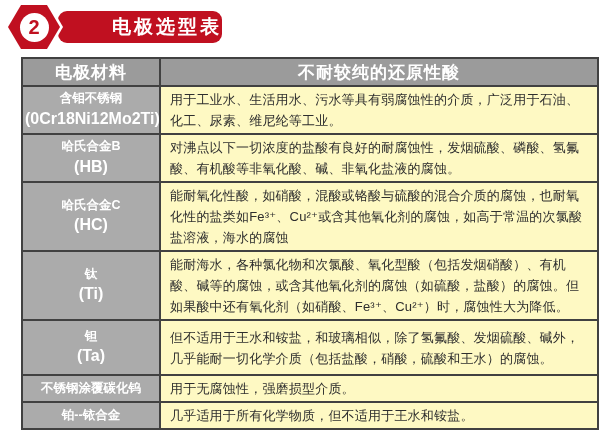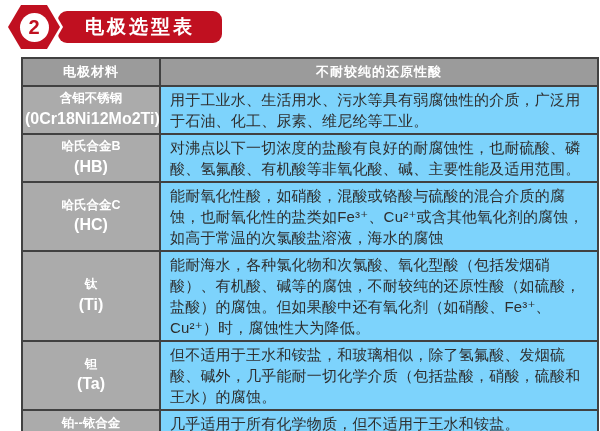--- a/index.html
+++ b/index.html
@@ -11,44 +11,44 @@
   }
   *{box-sizing:border-box;margin:0;padding:0;}
   html,body{width:600px;height:431px;background:#fff;
     font-family:"Liberation Sans","DejaVu Sans",sans-serif;}
   body{position:relative;overflow:hidden;}
 
   
   .hdr{position:absolute;left:0;top:0;width:600px;height:56px;}
   .ribbon{position:absolute;left:58px;top:11px;width:164px;height:32px;
     background:var(--red);border-radius:9px;display:flex;align-items:center;
-    justify-content:center;z-index:1;}
+    justify-content:flex-end;z-index:1;}
   .ribbon span{color:#fff;font-weight:bold;font-size:19px;letter-spacing:3px;}
   .hex-outer{position:absolute;left:5px;top:2px;width:58px;height:50px;background:#fff;
     clip-path:polygon(25% 0,75% 0,100% 50%,75% 100%,25% 100%,0 50%);
     display:flex;align-items:center;justify-content:center;z-index:2;}
   .hex-inner{width:52px;height:44px;background:var(--red);
     clip-path:polygon(25% 0,75% 0,100% 50%,75% 100%,25% 100%,0 50%);
     display:flex;align-items:center;justify-content:center;}
   .badge-circle{width:29px;height:29px;background:#fff;border-radius:50%;
     display:flex;align-items:center;justify-content:center;}
   .badge-circle span{color:var(--red);font-weight:bold;font-size:20px;line-height:1;}
 
   
   table.sel{position:absolute;left:21px;top:57px;width:576px;
     border-collapse:collapse;table-layout:fixed;}
   table.sel th,table.sel td{border:2px solid var(--border);vertical-align:middle;}
   col.c1{width:138px;}
   col.c2{width:438px;}
-  th{background:var(--header-gray);color:#fff;font-size:13px;font-weight:bold;
+  th{background:var(--header-gray);color:#fff;font-size:17px;font-weight:bold;
     height:28px;letter-spacing:1px;}
   td.mat{background:var(--cell-gray);color:#fff;font-weight:bold;font-size:12.5px;
     text-align:center;line-height:1.4;padding:1px 2px;}
   td.mat .code{font-size:16px;}
-  td.desc{background:#7dd3fc;color:var(--text-dark);font-size:15px;line-height:21px;
+  td.desc{background:#fef9c3;color:var(--text-dark);font-size:13px;line-height:21px;
     padding:2px 9px;letter-spacing:0.2px;text-align:left;}
   tr.r1{height:37px;} tr.r2{height:47px;} tr.r3{height:66px;} tr.r4{height:67px;}
   tr.r5{height:55px;} tr.r6{height:23px;} tr.r7{height:23px;}
 </style>
 </head>
 <body>
 
 <div class="hdr">
   <div class="ribbon">
     <span>电极选型表</span>
@@ -77,42 +77,48 @@
       <div>含钼不锈钢</div>
       <div class="code">(0Cr18Ni12Mo2Ti)</div>
     </td>
     <td class="desc">用于工业水、生活用水、污水等具有弱腐蚀性的介质，广泛用于石油、化工、尿素、维尼纶等工业。</td>
   </tr>
   <tr class="r2">
     <td class="mat">
       <div>哈氏合金B</div>
       <div class="code">(HB)</div>
     </td>
-    <td class="desc">对沸点以下一切浓度的盐酸有良好的耐腐蚀性，也耐硫酸、磷酸、氢氟酸、有机酸等非氧化酸、碱、主要性能及适用范围。</td>
+    <td class="desc">对沸点以下一切浓度的盐酸有良好的耐腐蚀性，发烟硫酸、磷酸、氢氟酸、有机酸等非氧化酸、碱、非氧化盐液的腐蚀。</td>
   </tr>
   <tr class="r3">
     <td class="mat">
       <div>哈氏合金C</div>
       <div class="code">(HC)</div>
     </td>
     <td class="desc">能耐氧化性酸，如硝酸，混酸或铬酸与硫酸的混合介质的腐蚀，也耐氧化性的盐类如Fe³⁺、Cu²⁺或含其他氧化剂的腐蚀，如高于常温的次氯酸盐溶液，海水的腐蚀</td>
   </tr>
   <tr class="r4">
     <td class="mat">
       <div>钛</div>
       <div class="code">(Ti)</div>
     </td>
-    <td class="desc">能耐海水，各种氯化物和次氯酸、氧化型酸（包括发烟硝酸）、有机酸、碱等的腐蚀，不耐较纯的还原性酸（如硫酸，盐酸）的腐蚀。但如果酸中还有氧化剂（如硝酸、Fe³⁺、Cu²⁺）时，腐蚀性大为降低。</td>
+    <td class="desc">能耐海水，各种氯化物和次氯酸、氧化型酸（包括发烟硝酸）、有机酸、碱等的腐蚀，或含其他氧化剂的腐蚀（如硫酸，盐酸）的腐蚀。但如果酸中还有氧化剂（如硝酸、Fe³⁺、Cu²⁺）时，腐蚀性大为降低。</td>
   </tr>
   <tr class="r5">
     <td class="mat">
       <div>钽</div>
       <div class="code">(Ta)</div>
     </td>
     <td class="desc">但不适用于王水和铵盐，和玻璃相似，除了氢氟酸、发烟硫酸、碱外，几乎能耐一切化学介质（包括盐酸，硝酸，硫酸和王水）的腐蚀。</td>
+  </tr>
+  <tr class="r6">
+    <td class="mat">
+      <div>不锈钢涂覆碳化钨</div>
+    </td>
+    <td class="desc">用于无腐蚀性，强磨损型介质。</td>
   </tr>
   <tr class="r7">
     <td class="mat">
       <div>铂--铱合金</div>
     </td>
     <td class="desc">几乎适用于所有化学物质，但不适用于王水和铵盐。</td>
   </tr>
 </tbody>
   </table>
 

